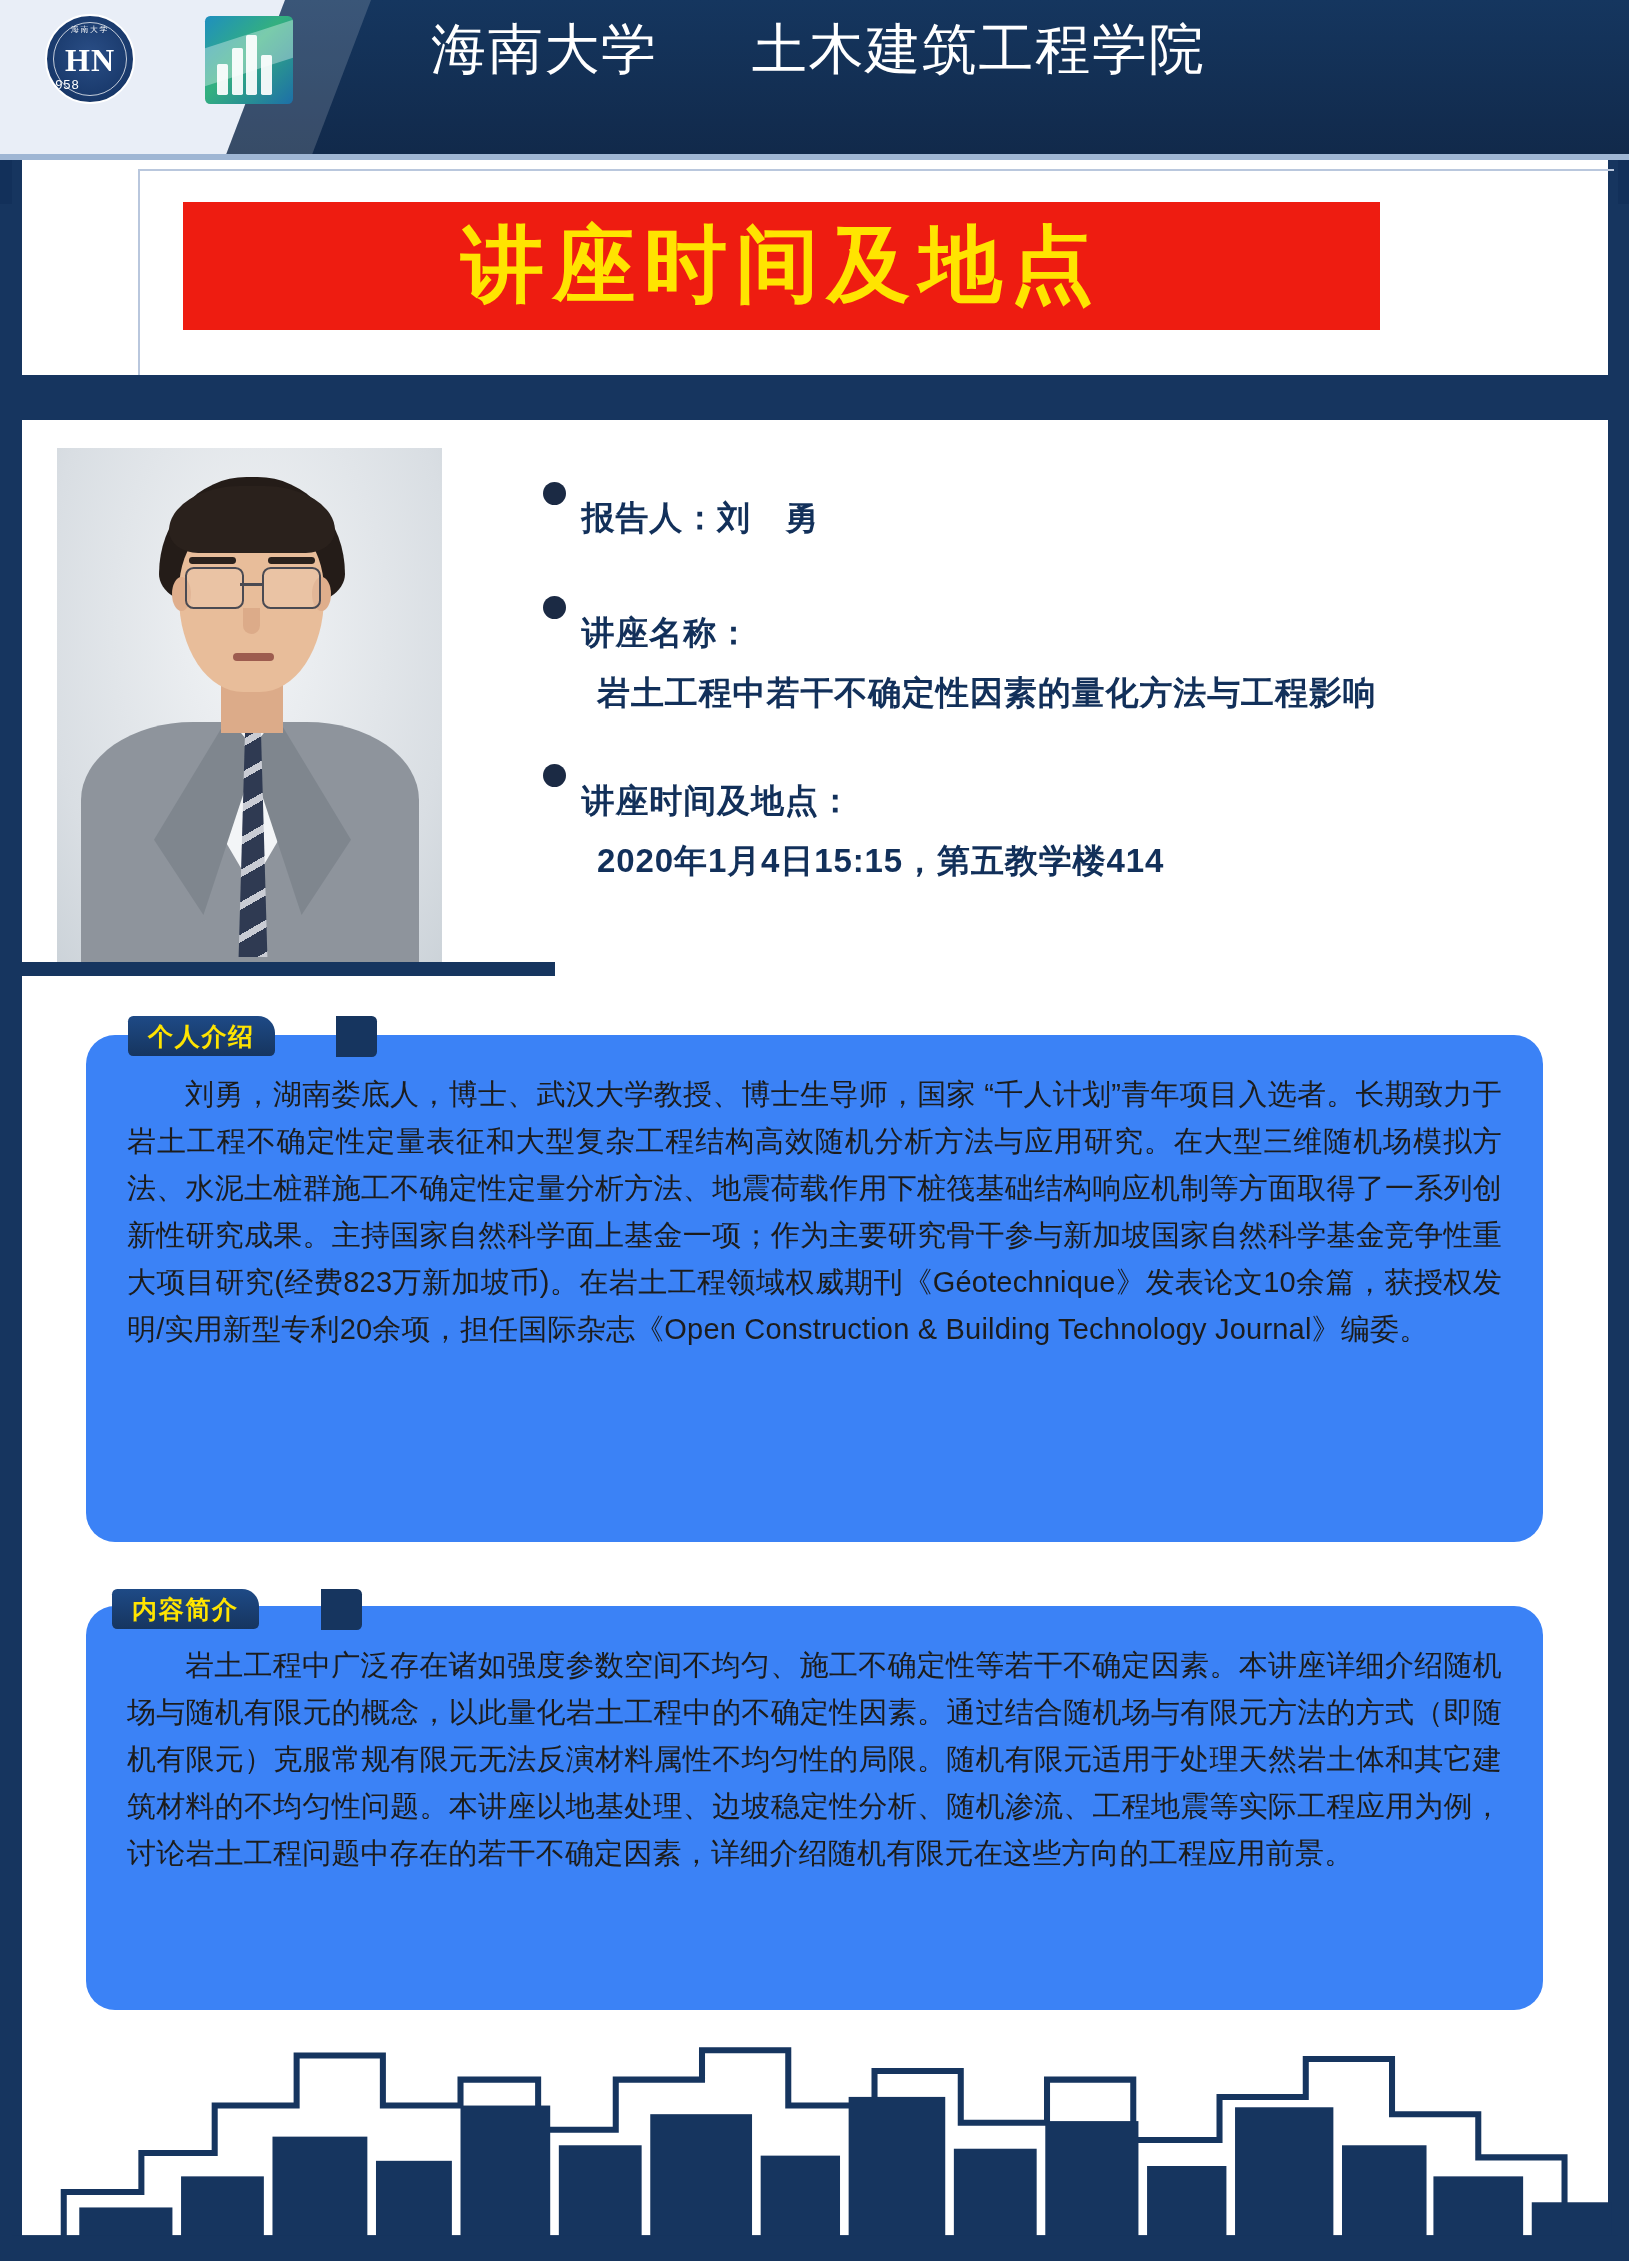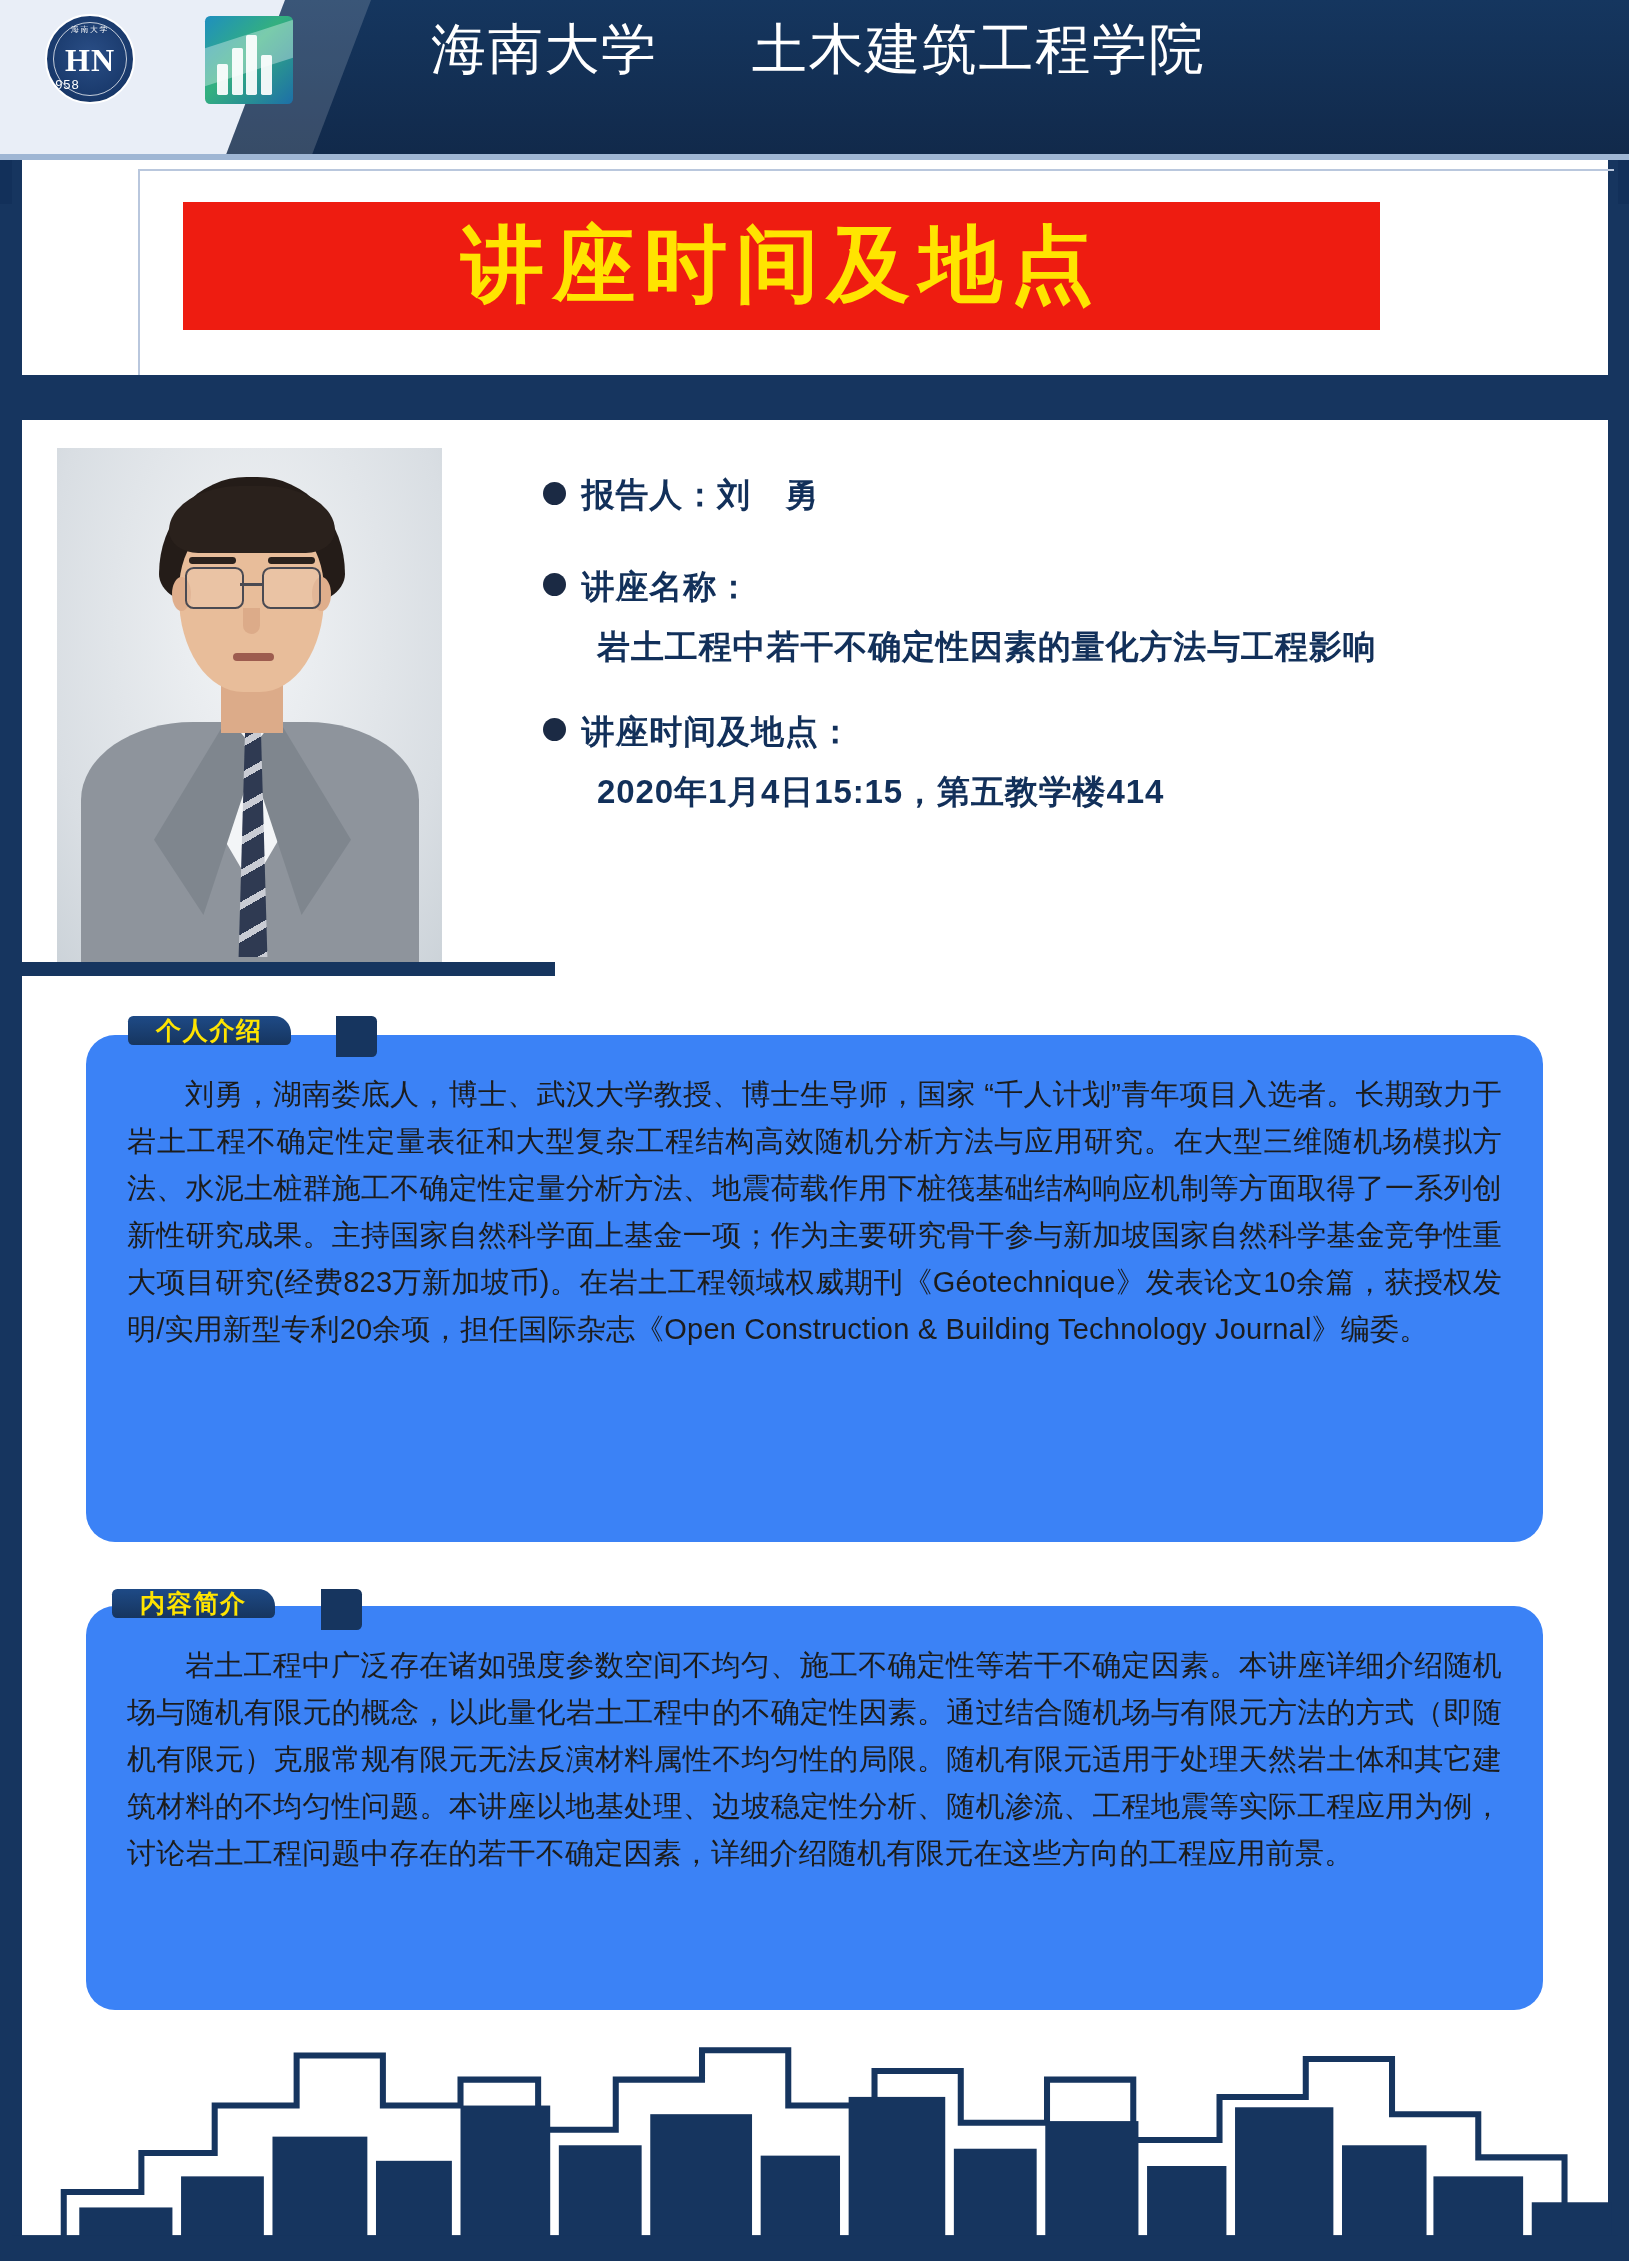--- a/index.html
+++ b/index.html
@@ -348,40 +348,41 @@
     margin-right: 15.5px;
     margin-top: 8.6px;
     flex: 0 0 auto;
   }
   .bullet-text {
     font-size: 33px;
     font-weight: bold;
     color: #12305a;
     line-height: 1.35;
     letter-spacing: 0.9px;
+    margin-top: 23px;
   }
   .sub-text {
     font-size: 33px;
     font-weight: bold;
     color: #12305a;
     margin: 15.5px 0 0 54px;
     letter-spacing: 0.9px;
   }
   .spacer-40 { height: 40px; }
 
   
   .tab {
     position: absolute;
-    height: 29px;
+    height: 40px;
     background: linear-gradient(180deg,#1e4a86 0%, #16355f 100%);
     border-radius: 5.2px 17px 5.2px 5.2px;
     display: flex;
     align-items: center;
     justify-content: center;
-    padding: 0 28px;
+    padding: 0 20px;
     box-sizing: border-box;
     z-index: 4;
   }
   .tab span {
     color: #ffe400;
     font-size: 25px;
     font-weight: bold;
     letter-spacing: 1.7px;
     white-space: nowrap;
   }

